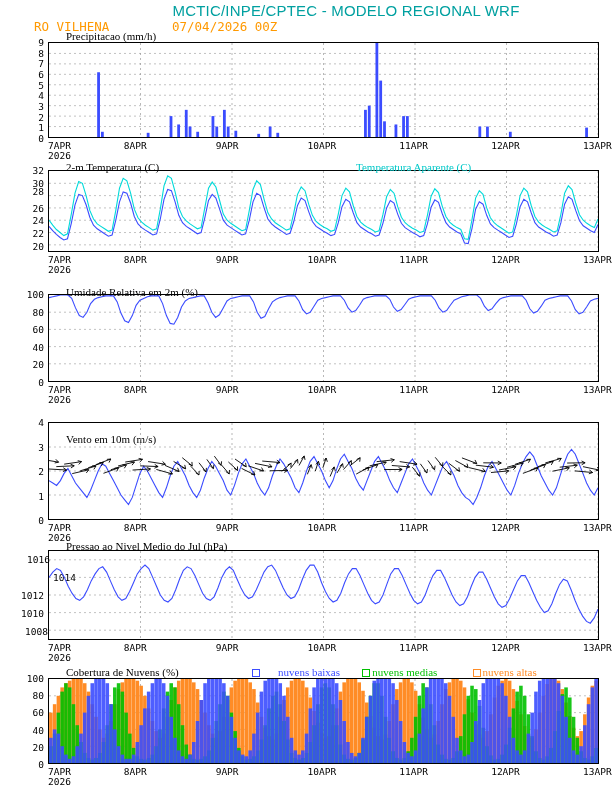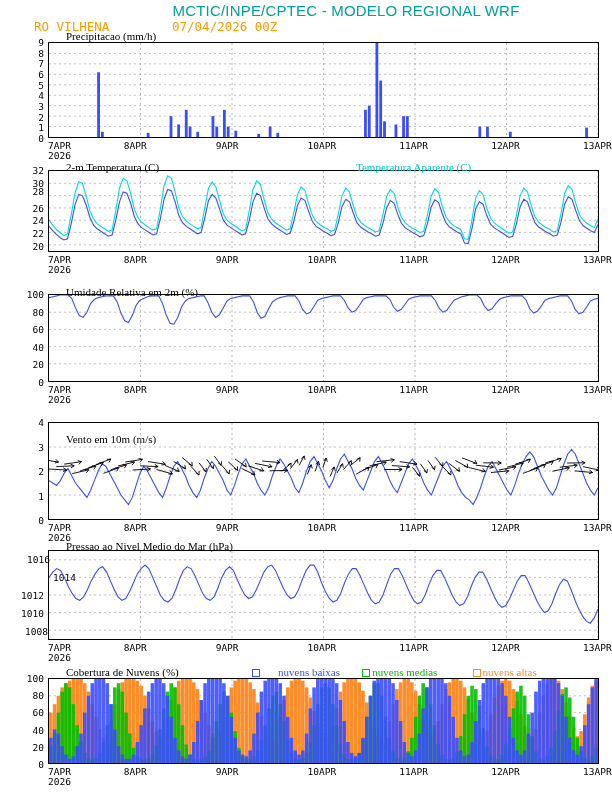--- a/index.html
+++ b/index.html
@@ -398,21 +398,21 @@
         <line x1="536.1211277479748" y1="39.75481089403542" x2="532.5560594447708" y2="37.94089579307559" stroke="#000" stroke-width="0.9"></line>
         <line x1="536.1211277479748" y1="39.75481089403542" x2="532.6685561968137" y2="41.77464991834228" stroke="#000" stroke-width="0.9"></line>
         <line x1="525.8698274476353" y1="47.89494287738741" x2="543.6301725523647" y2="49.5050571226126" stroke="#000" stroke-width="0.9"></line>
         <line x1="543.6301725523647" y1="49.5050571226126" x2="540.478470270686" y2="47.041975165457785" stroke="#000" stroke-width="0.9"></line>
         <line x1="543.6301725523647" y1="49.5050571226126" x2="539.8546885420142" y2="50.826314284405065" stroke="#000" stroke-width="0.9"></line>
         <line x1="533.9607815063172" y1="43.64336103310295" x2="550.7892184936828" y2="47.15663896689706" stroke="#000" stroke-width="0.9"></line>
         <line x1="550.7892184936828" y1="47.15663896689706" x2="548.1879120700403" y2="44.11802005523403" stroke="#000" stroke-width="0.9"></line>
         <line x1="550.7892184936828" y1="47.15663896689706" x2="546.8268169866661" y2="47.703790040360545" stroke="#000" stroke-width="0.9"></line>
       </svg>
       <div class="plotbox" style="left: 48px; top: 550px; width: 551px; height: 90px;"></div>
-      <div class="ptitle" style="left: 66px; top: 540px;">Pressao ao Nivel Medio do Mar (hPa)</div>
+      <div class="ptitle" style="left: 66px; top: 540px;">Pressao ao Nivel Medio do Jul (hPa)</div>
       <div class="ylab" style="left: 4px; width: 44px; top: 631px;">1008</div>
       <div class="ylab" style="left: 0px; width: 44px; top: 613px;">1010</div>
       <div class="ylab" style="left: 0px; width: 44px; top: 595px;">1012</div>
       <div class="ylab" style="left: 0px; width: 44px; top: 577px; margin-left: 32px;">1014</div>
       <div class="ylab" style="left: 0px; width: 44px; top: 559px; margin-left: 6px;">1016</div>
       <div class="xlab" style="left: 48px; top: 642px;">7APR</div>
       <div class="xlab" style="left: 123.833px; top: 642px;">8APR</div>
       <div class="xlab" style="left: 215.667px; top: 642px;">9APR</div>
       <div class="xlab" style="left: 307.5px; top: 642px;">10APR</div>
       <div class="xlab" style="left: 399.333px; top: 642px;">11APR</div>

